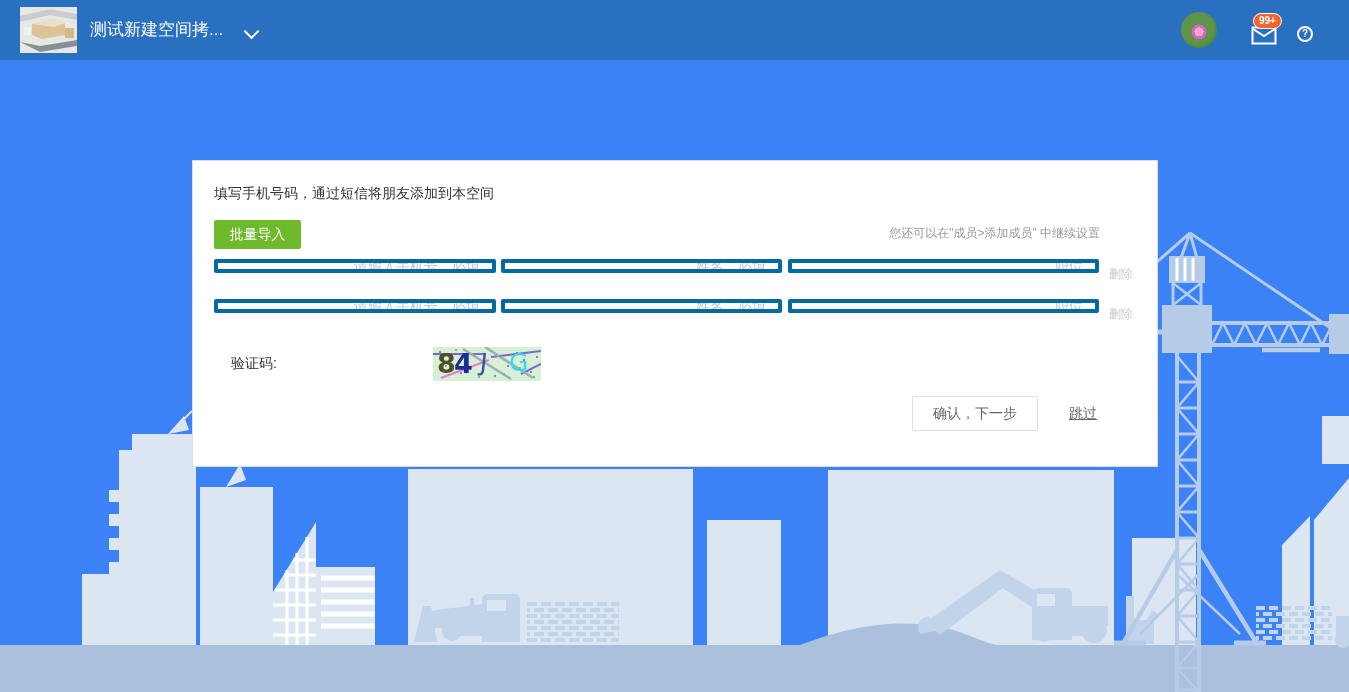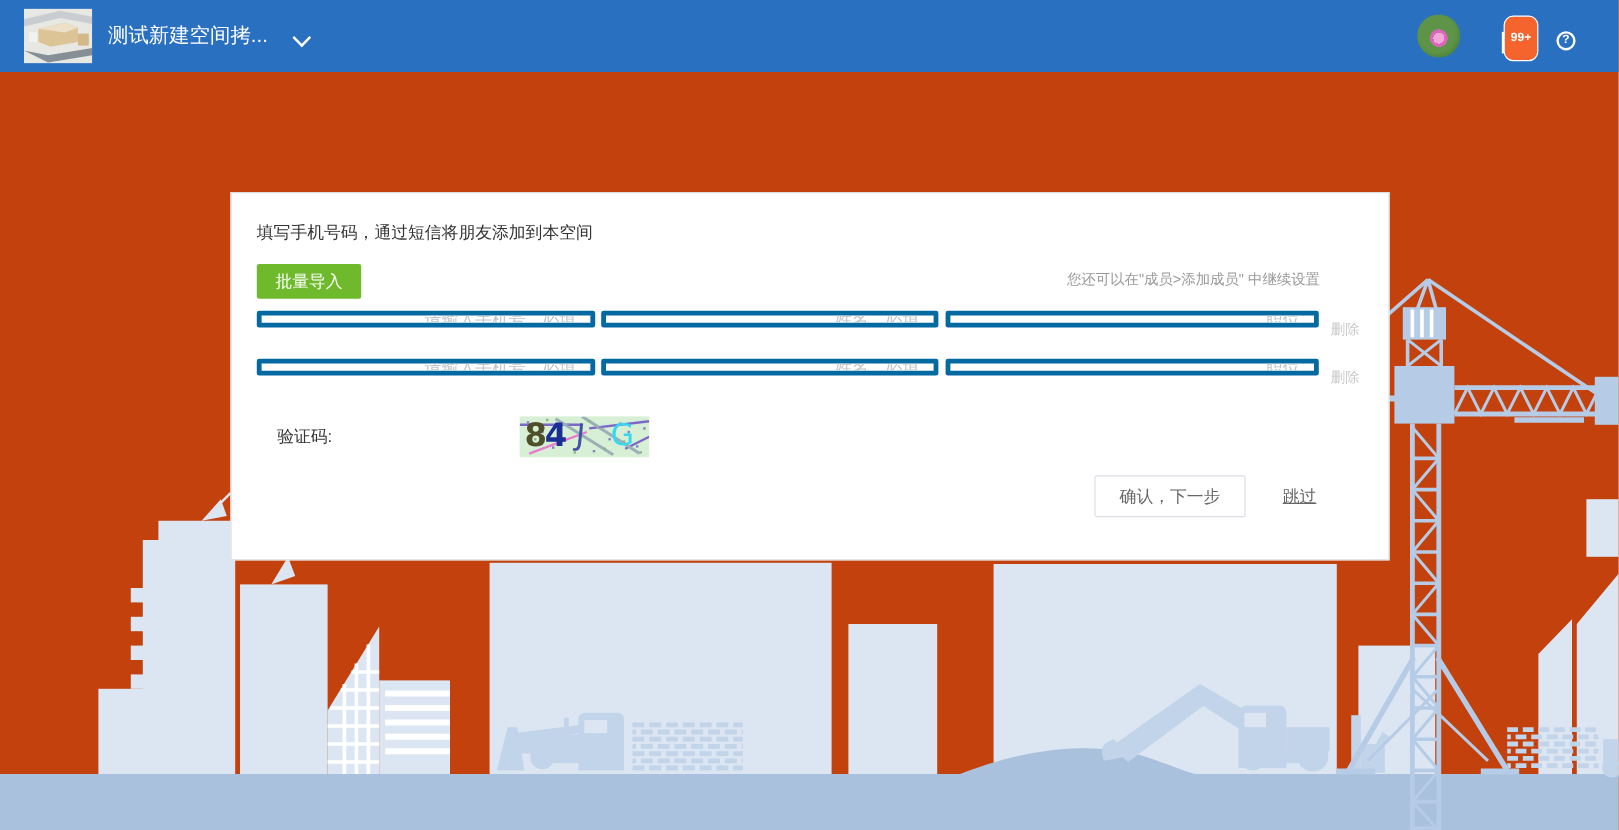--- a/index.html
+++ b/index.html
@@ -1,30 +1,30 @@
 <!DOCTYPE html>
 <html><head>
 <meta charset="utf-8">
 <style>
   * { margin:0; padding:0; box-sizing:border-box; }
   html,body { background:#fff; font-family:"Liberation Sans", sans-serif; }
-  #app { position:relative; width:1349px; height:692px; overflow:hidden; background:#c2410c; }
+  #app { position:relative; width:1349px; height:692px; overflow:hidden; background:#3b82f6; }
 
   
   .topbar { position:absolute; left:0; top:0; width:1349px; height:60px; background:#2a70c1; z-index:5; }
   .logo { position:absolute; left:20px; top:7px; width:57px; height:46px; overflow:hidden; }
   .space-title { position:absolute; left:90px; top:0; height:60px; line-height:60px; color:#fff; font-size:17px; }
   .title-chevron { position:absolute; left:246px; top:26px; width:11px; height:11px; border-left:2px solid #fff; border-bottom:2px solid #fff; transform:rotate(-45deg); }
   .avatar { position:absolute; left:1181px; top:12px; width:36px; height:36px; border-radius:50%;
             background: radial-gradient(circle at 50% 55%, #f0a6da 0 17%, #d867b7 17% 27%, rgba(0,0,0,0) 28%),
                         radial-gradient(circle at 45% 45%, #5d9447 0 55%, #3a6e2c 100%); }
   .mail-wrap { position:absolute; left:1248px; top:13px; width:46px; height:34px; }
   .mail-svg { position:absolute; left:3px; top:13px; }
   .badge { position:absolute; left:5px; top:0; background:#f4642c; border:1px solid #fff; border-radius:8px;
-           color:#fff; font-size:10px; font-weight:bold; line-height:12px; padding:12px 5px; }
+           color:#fff; font-size:10px; font-weight:bold; line-height:12px; padding:1px 5px; }
   .help { position:absolute; left:1297px; top:26px; width:16px; height:16px; border:2px solid #fff; border-radius:50%;
           color:#fff; font-size:10px; font-weight:bold; text-align:center; line-height:12px; }
 
   
   .skyline { position:absolute; left:0; top:0; z-index:1; }
 
   
   .card { position:absolute; left:192px; top:160px; width:966px; height:307px; background:#fff;
           border:1px solid #ddd; z-index:4; }
   .card-title { position:absolute; left:21px; top:24px; font-size:14px; color:#333; }

